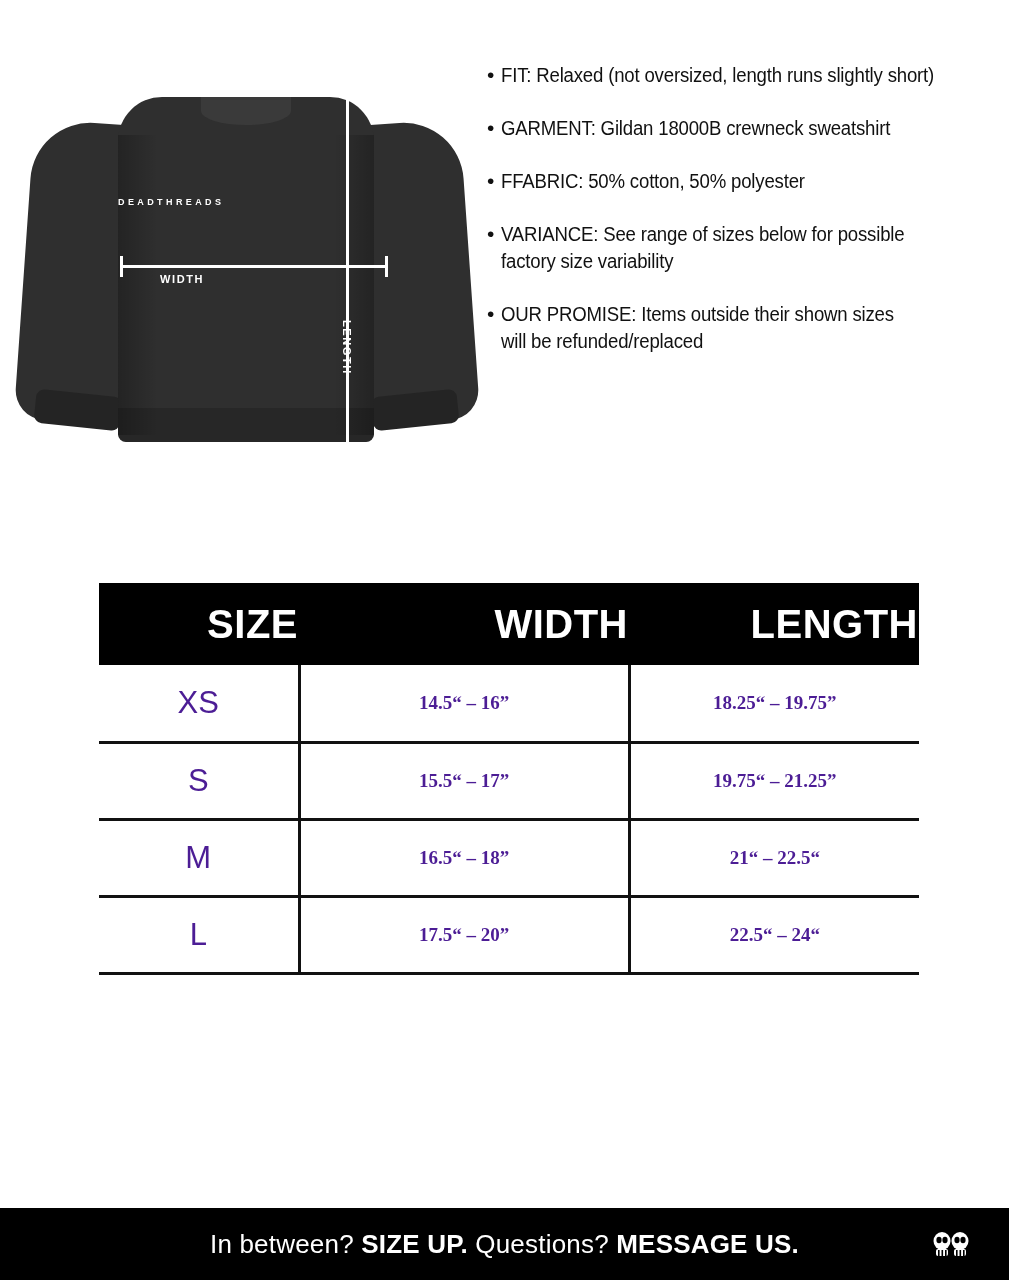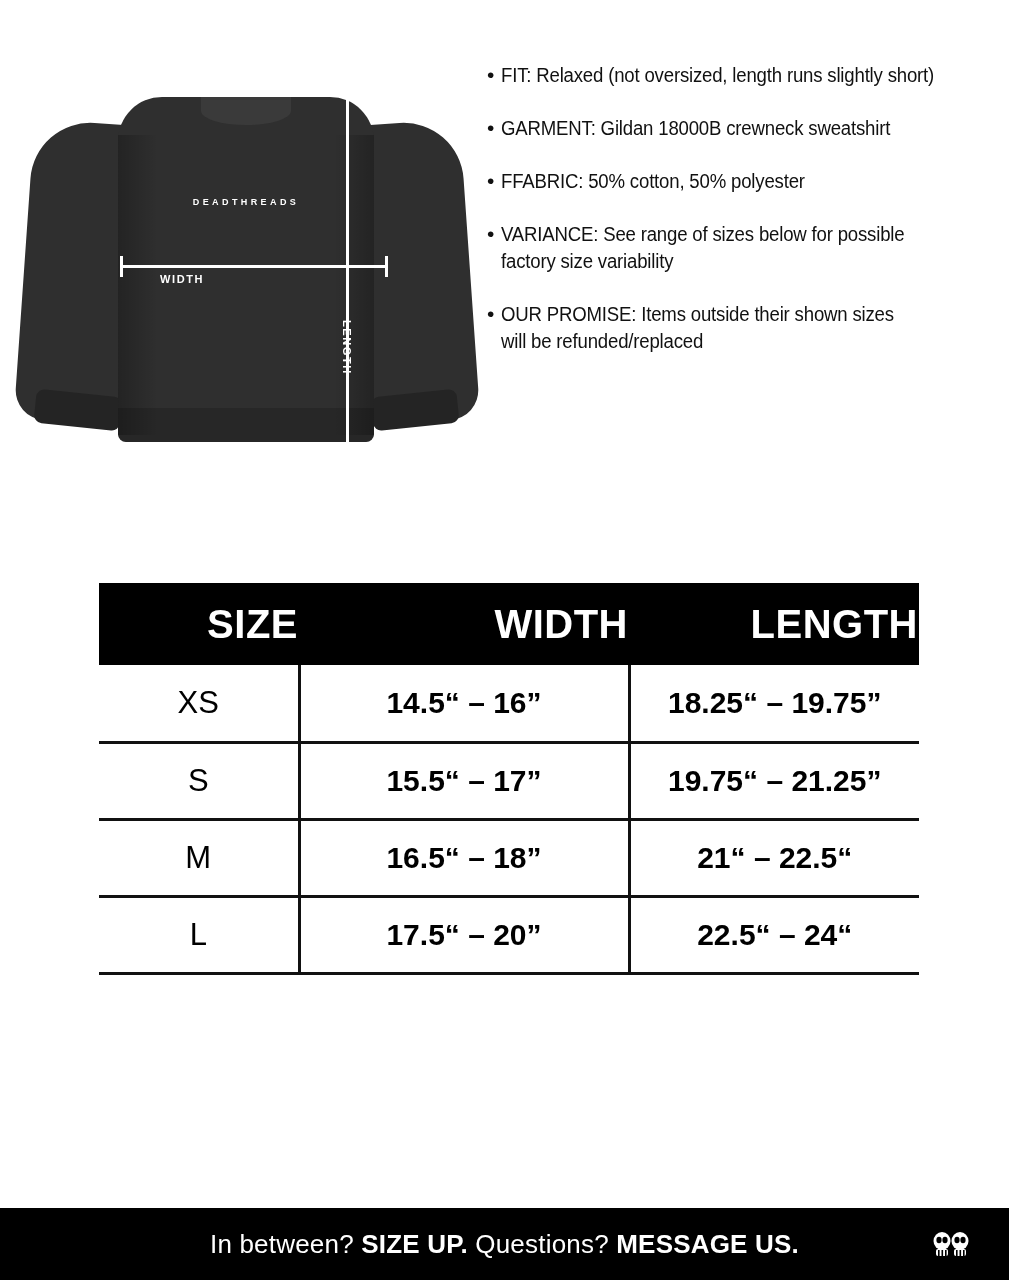--- a/index.html
+++ b/index.html
@@ -131,21 +131,20 @@
     top: 60px;
     width: 40px;
     height: 300px;
     background: linear-gradient(270deg, rgba(0,0,0,0.25), rgba(0,0,0,0));
   }
   .sw-brand {
     position: absolute;
     left: 108px;
     top: 122px;
     width: 256px;
-    text-align: center;
     color: #ffffff;
     font-size: 9px;
     letter-spacing: 3.4px;
     font-weight: 700;
     font-family: "Liberation Sans", sans-serif;
   }
 
   
   .line-width {
     position: absolute;
@@ -250,32 +249,33 @@
     height: 82px;
     vertical-align: middle;
     text-align: right;
     border: none;
   }
   table.size-table tbody td {
     height: 77px;
     text-align: center;
     vertical-align: middle;
     font-family: "Liberation Sans Narrow", "Liberation Sans", sans-serif;
-    color: #000000;
+    color: #4c1d95;
     border-bottom: 3px solid #111111;
     border-right: 3px solid #111111;
   }
   table.size-table tbody td:last-child { border-right: none; }
   table.size-table tbody tr td:first-child {
     font-size: 31px;
     font-weight: 400;
   }
   table.size-table tbody td.val {
-    font-size: 30px;
+    font-size: 19px;
     font-weight: 700;
+    font-family: Liberation Serif, serif;
   }
   table.size-table colgroup col.c1 { width: 200px; }
   table.size-table colgroup col.c2 { width: 330px; }
   table.size-table colgroup col.c3 { width: 290px; }
 
   
   .footer {
     position: absolute;
     left: 0;
     bottom: 0;

